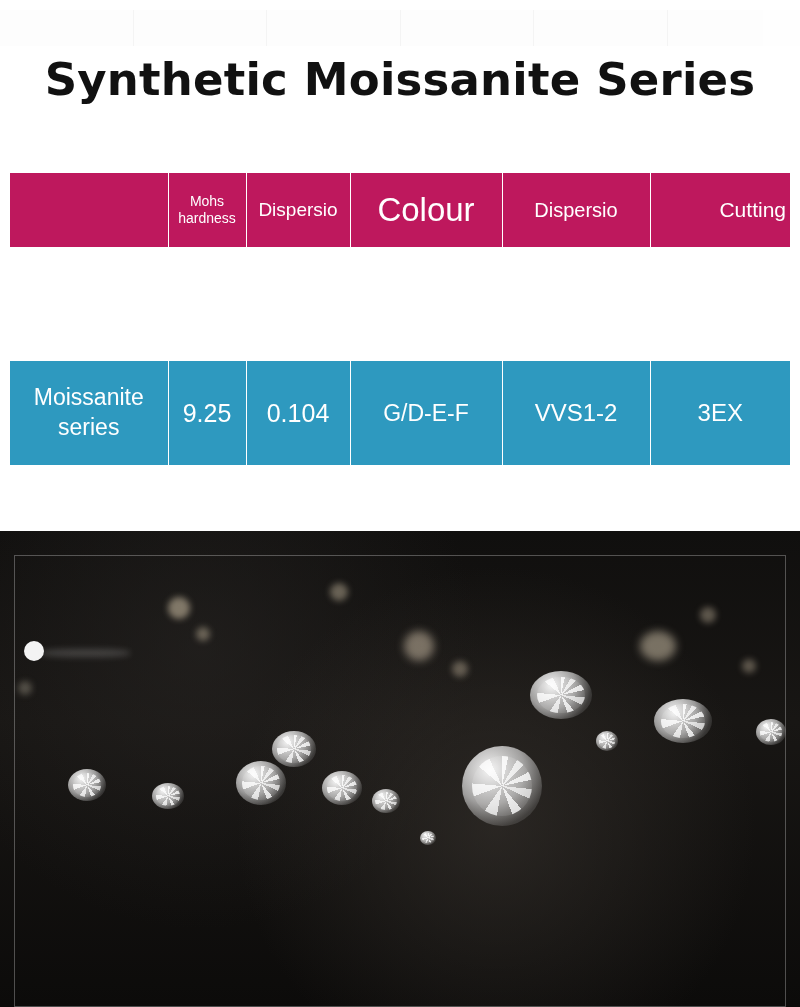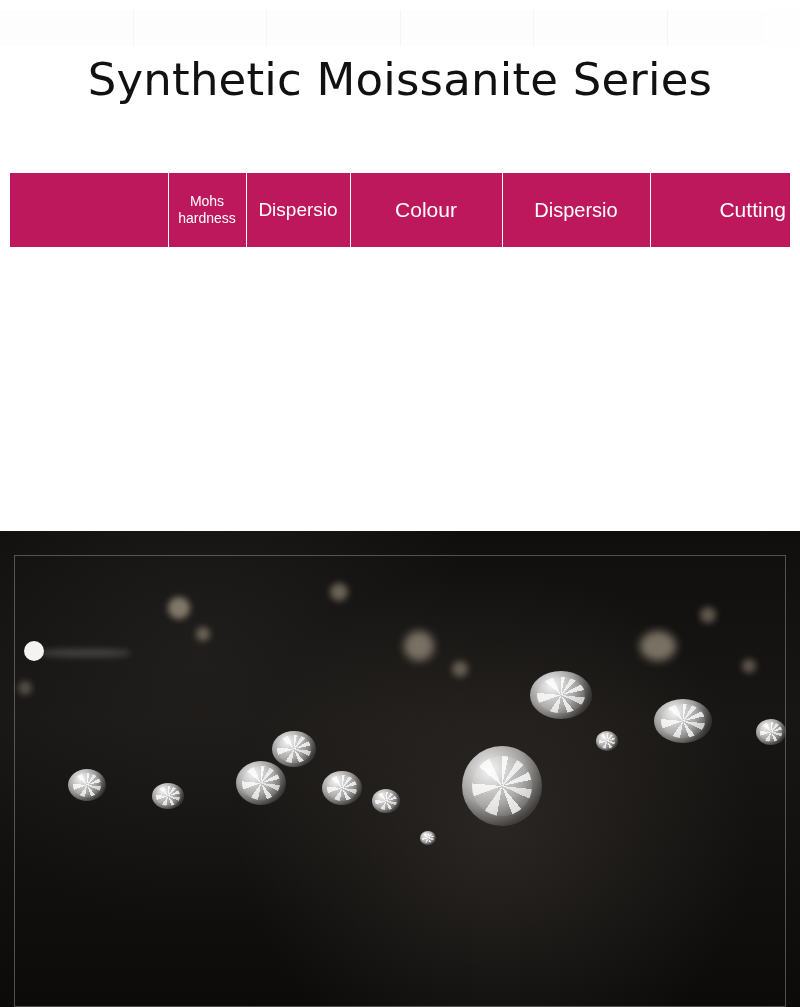--- a/index.html
+++ b/index.html
@@ -44,21 +44,21 @@
   .main-title {
     position: absolute;
     left: 0;
     top: 56px;
     width: 800px;
     text-align: center;
     font-size: 45px;
     line-height: 1.05;
     color: #111111;
     font-family: "DejaVu Sans", sans-serif;
-    font-weight: 400;
+    font-weight: 700;
     letter-spacing: 0.2px;
   }
 
   
   .table-wrap {
     position: absolute;
     left: 10px;
     top: 173px;
     width: 780px;
   }
@@ -81,21 +81,21 @@
     border-right: 1px solid #ffffff;
     text-align: center;
     vertical-align: middle;
     font-weight: 400;
     padding: 2px 4px;
   }
   table.spec th:last-child { border-right: none; text-align: right; }
   th.h0 { font-size: 14px; }
   th.h1 { font-size: 14px; font-weight: bold; line-height: 1.25; }
   th.h2 { font-size: 19px; margin-top: 32px; }
-  th.h3 { font-size: 21px; }
+  th.h3 { font-size: 33px; }
   th.h4 { font-size: 20px; }
   th.h5 { font-size: 21px; }
 
   tr.blank-row td {
     background: #ffffff;
     height: 114px;
     border: none;
   }
 
   tr.data-row td {
@@ -260,20 +260,31 @@
       </thead>
       <tbody>
         <tr class="blank-row">
           <td></td>
           <td></td>
           <td></td>
           <td></td>
           <td></td>
           <td></td>
         </tr>
+        <tr class="data-row">
+          <td class="d0">
+            <span>Moissanite</span><br>
+            <span>series</span>
+          </td>
+          <td class="d1">9.25</td>
+          <td class="d2">0.104</td>
+          <td class="d3">G/D-E-F</td>
+          <td class="d4">VVS1-2</td>
+          <td class="d5">3EX</td>
+        </tr>
       </tbody>
     </table>
   </div>
 
   <div class="photo">
     <div class="photo-frame"></div>
 
     <div class="bokeh" style="left:24px; top:110px; width:20px; height:20px; background:rgba(255,255,255,0.95);"></div>
     <div class="bokeh" style="left:40px; top:118px; width:90px; height:8px; border-radius:40%; background:rgba(255,255,255,0.18); filter:blur(3px);"></div>
     <div class="bokeh" style="left:168px; top:66px; width:22px; height:22px; background:rgba(212,196,170,0.55); filter:blur(3px);"></div>

